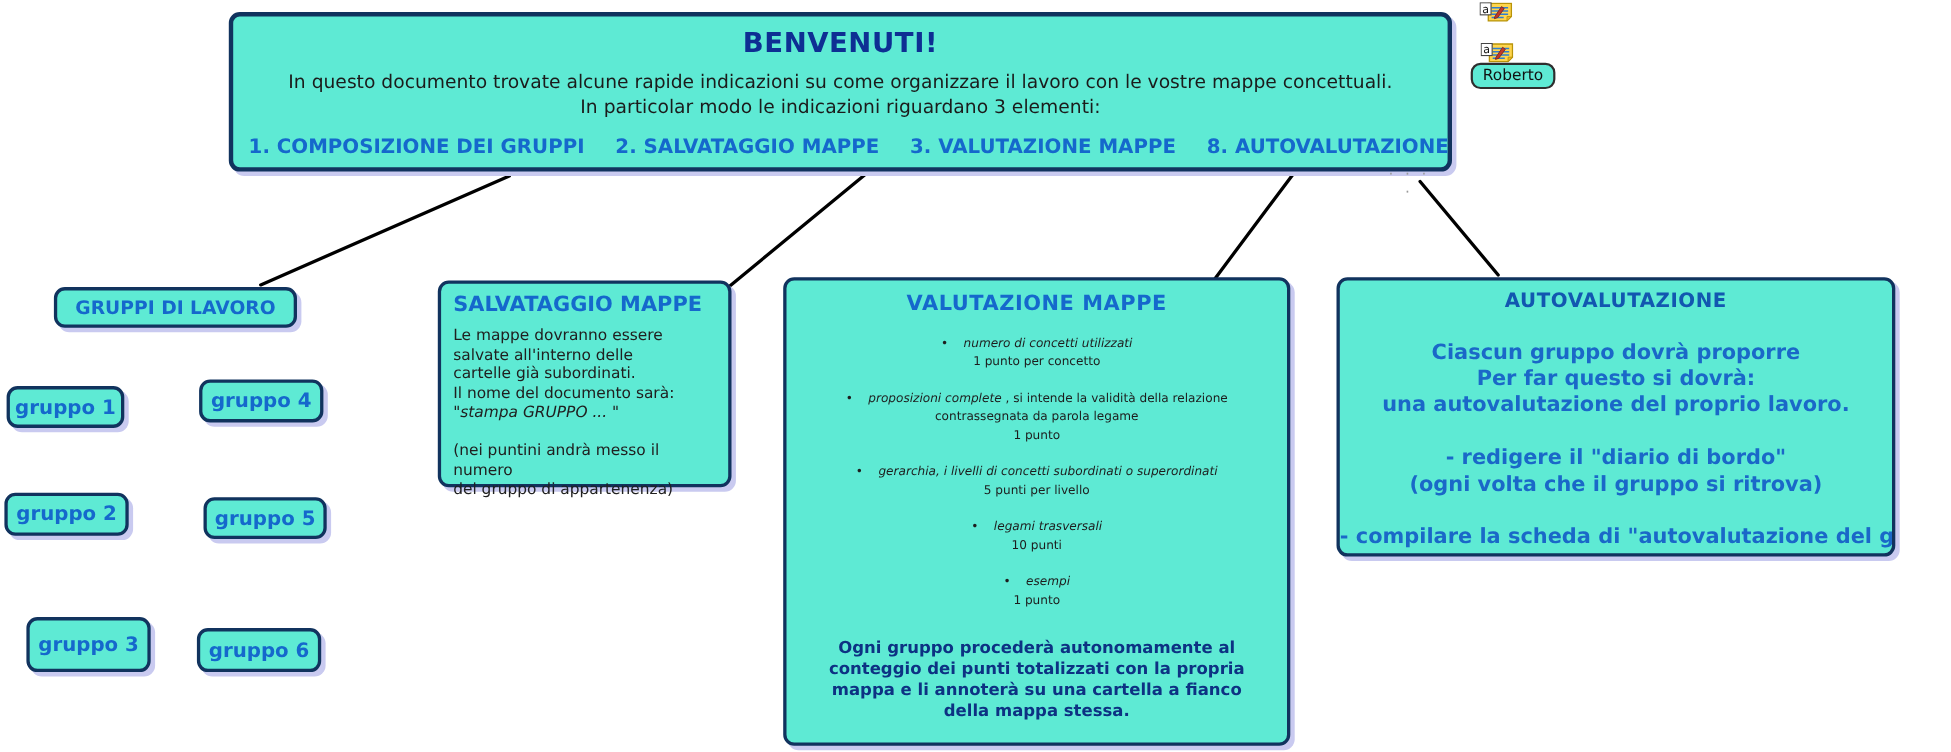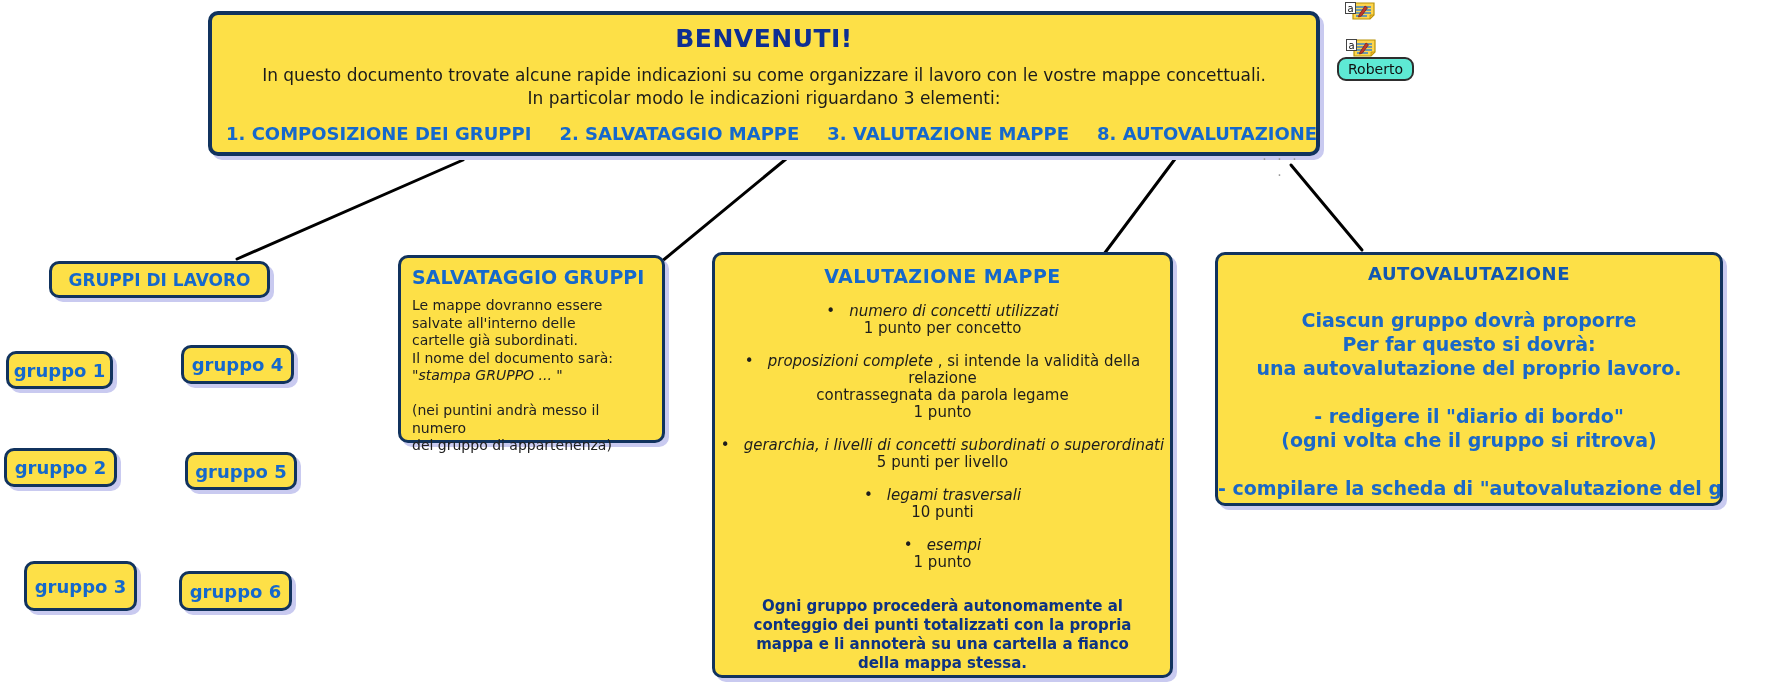--- a/index.html
+++ b/index.html
@@ -1,20 +1,20 @@
 <!DOCTYPE html>
 <html><head>
 <meta charset="utf-8">
 <style>
   html,body{margin:0;padding:0;background:#fff;}
   .canvas{position:relative;width:1774px;height:684px;background:#ffffff;overflow:hidden;
           font-family:"DejaVu Sans", sans-serif;}
   svg.edges{position:absolute;left:0;top:0;width:1774px;height:684px;pointer-events:none;}
 
-  .node{position:absolute;background:#fde047;border:3px solid #11335e;border-radius:10px;
+  .node{position:absolute;background:#5eead4;border:3px solid #11335e;border-radius:10px;
         box-shadow:4px 4px 0 #c9caf0;box-sizing:border-box;}
 
   
   .main-node{left:208px;top:11px;width:1112px;height:145px;text-align:center;border-width:4px;}
   .main-title{margin-top:9px;font-size:25px;font-weight:bold;color:#0e2f93;letter-spacing:.5px;}
   .main-body{margin-top:11px;font-size:17px;line-height:23px;color:#1b1b1b;}
   .main-items{margin-top:13px;font-size:18px;font-weight:bold;color:#1568cc;}
   .main-items span{margin:0 14px;white-space:nowrap;}
 
   
@@ -30,21 +30,21 @@
   .g6{left:179px;top:571px;width:113px;height:40px;}
 
   
   .salv-node{left:398px;top:255px;width:267px;height:188px;padding:8px 11px;}
   .salv-title{font-size:19px;font-weight:bold;color:#1568cc;margin-bottom:9px;}
   .salv-body{font-size:14px;line-height:17.5px;color:#202020;}
 
   
   .valu-node{left:712px;top:252px;width:461px;height:426px;text-align:center;padding-top:10px;}
   .valu-title{font-size:19px;font-weight:bold;color:#1568cc;letter-spacing:.5px;}
-  .valu-bullets{margin-top:16px;font-size:15px;line-height:17px;color:#1d1d1d;}
+  .valu-bullets{margin-top:16px;font-size:11px;line-height:17px;color:#1d1d1d;}
   .vitem{margin-bottom:16px;}
   .vitem .bullet{margin-right:14px;}
   .valu-footer{margin-top:26px;font-size:15px;line-height:19px;font-weight:bold;color:#0d3283;
                width:88%;margin-left:auto;margin-right:auto;}
 
   
   .auto-node{left:1215px;top:252px;width:508px;height:254px;text-align:center;padding-top:8px;
              overflow:hidden;}
   .auto-title{font-size:18px;font-weight:bold;color:#1257b0;letter-spacing:.5px;}
   .auto-body{font-size:19px;line-height:24px;font-weight:bold;color:#1a68c8;white-space:nowrap;text-align:center;}
@@ -83,21 +83,21 @@
     <span>GRUPPI DI LAVORO</span>
   </div>
   <div class="node group-node g1">gruppo 1</div>
   <div class="node group-node g2">gruppo 2</div>
   <div class="node group-node g3">gruppo 3</div>
   <div class="node group-node g4">gruppo 4</div>
   <div class="node group-node g5">gruppo 5</div>
   <div class="node group-node g6">gruppo 6</div>
 
   <div class="node salv-node">
-    <div class="salv-title">SALVATAGGIO GRUPPI</div>
+    <div class="salv-title">SALVATAGGIO MAPPE</div>
     <div class="salv-body">
         <div><span>Le mappe dovranno essere</span></div>
         <div><span>salvate all'interno delle</span></div>
         <div><span>cartelle già subordinati.</span></div>
         <div><span>Il nome del documento sarà:</span></div>
         <div><span>"</span><i>stampa  GRUPPO ...</i><span> "</span></div>
         <div>&nbsp;</div>
         <div><span>(nei puntini andrà messo il numero</span></div>
         <div><span>del gruppo di appartenenza)</span></div>
       </div>

